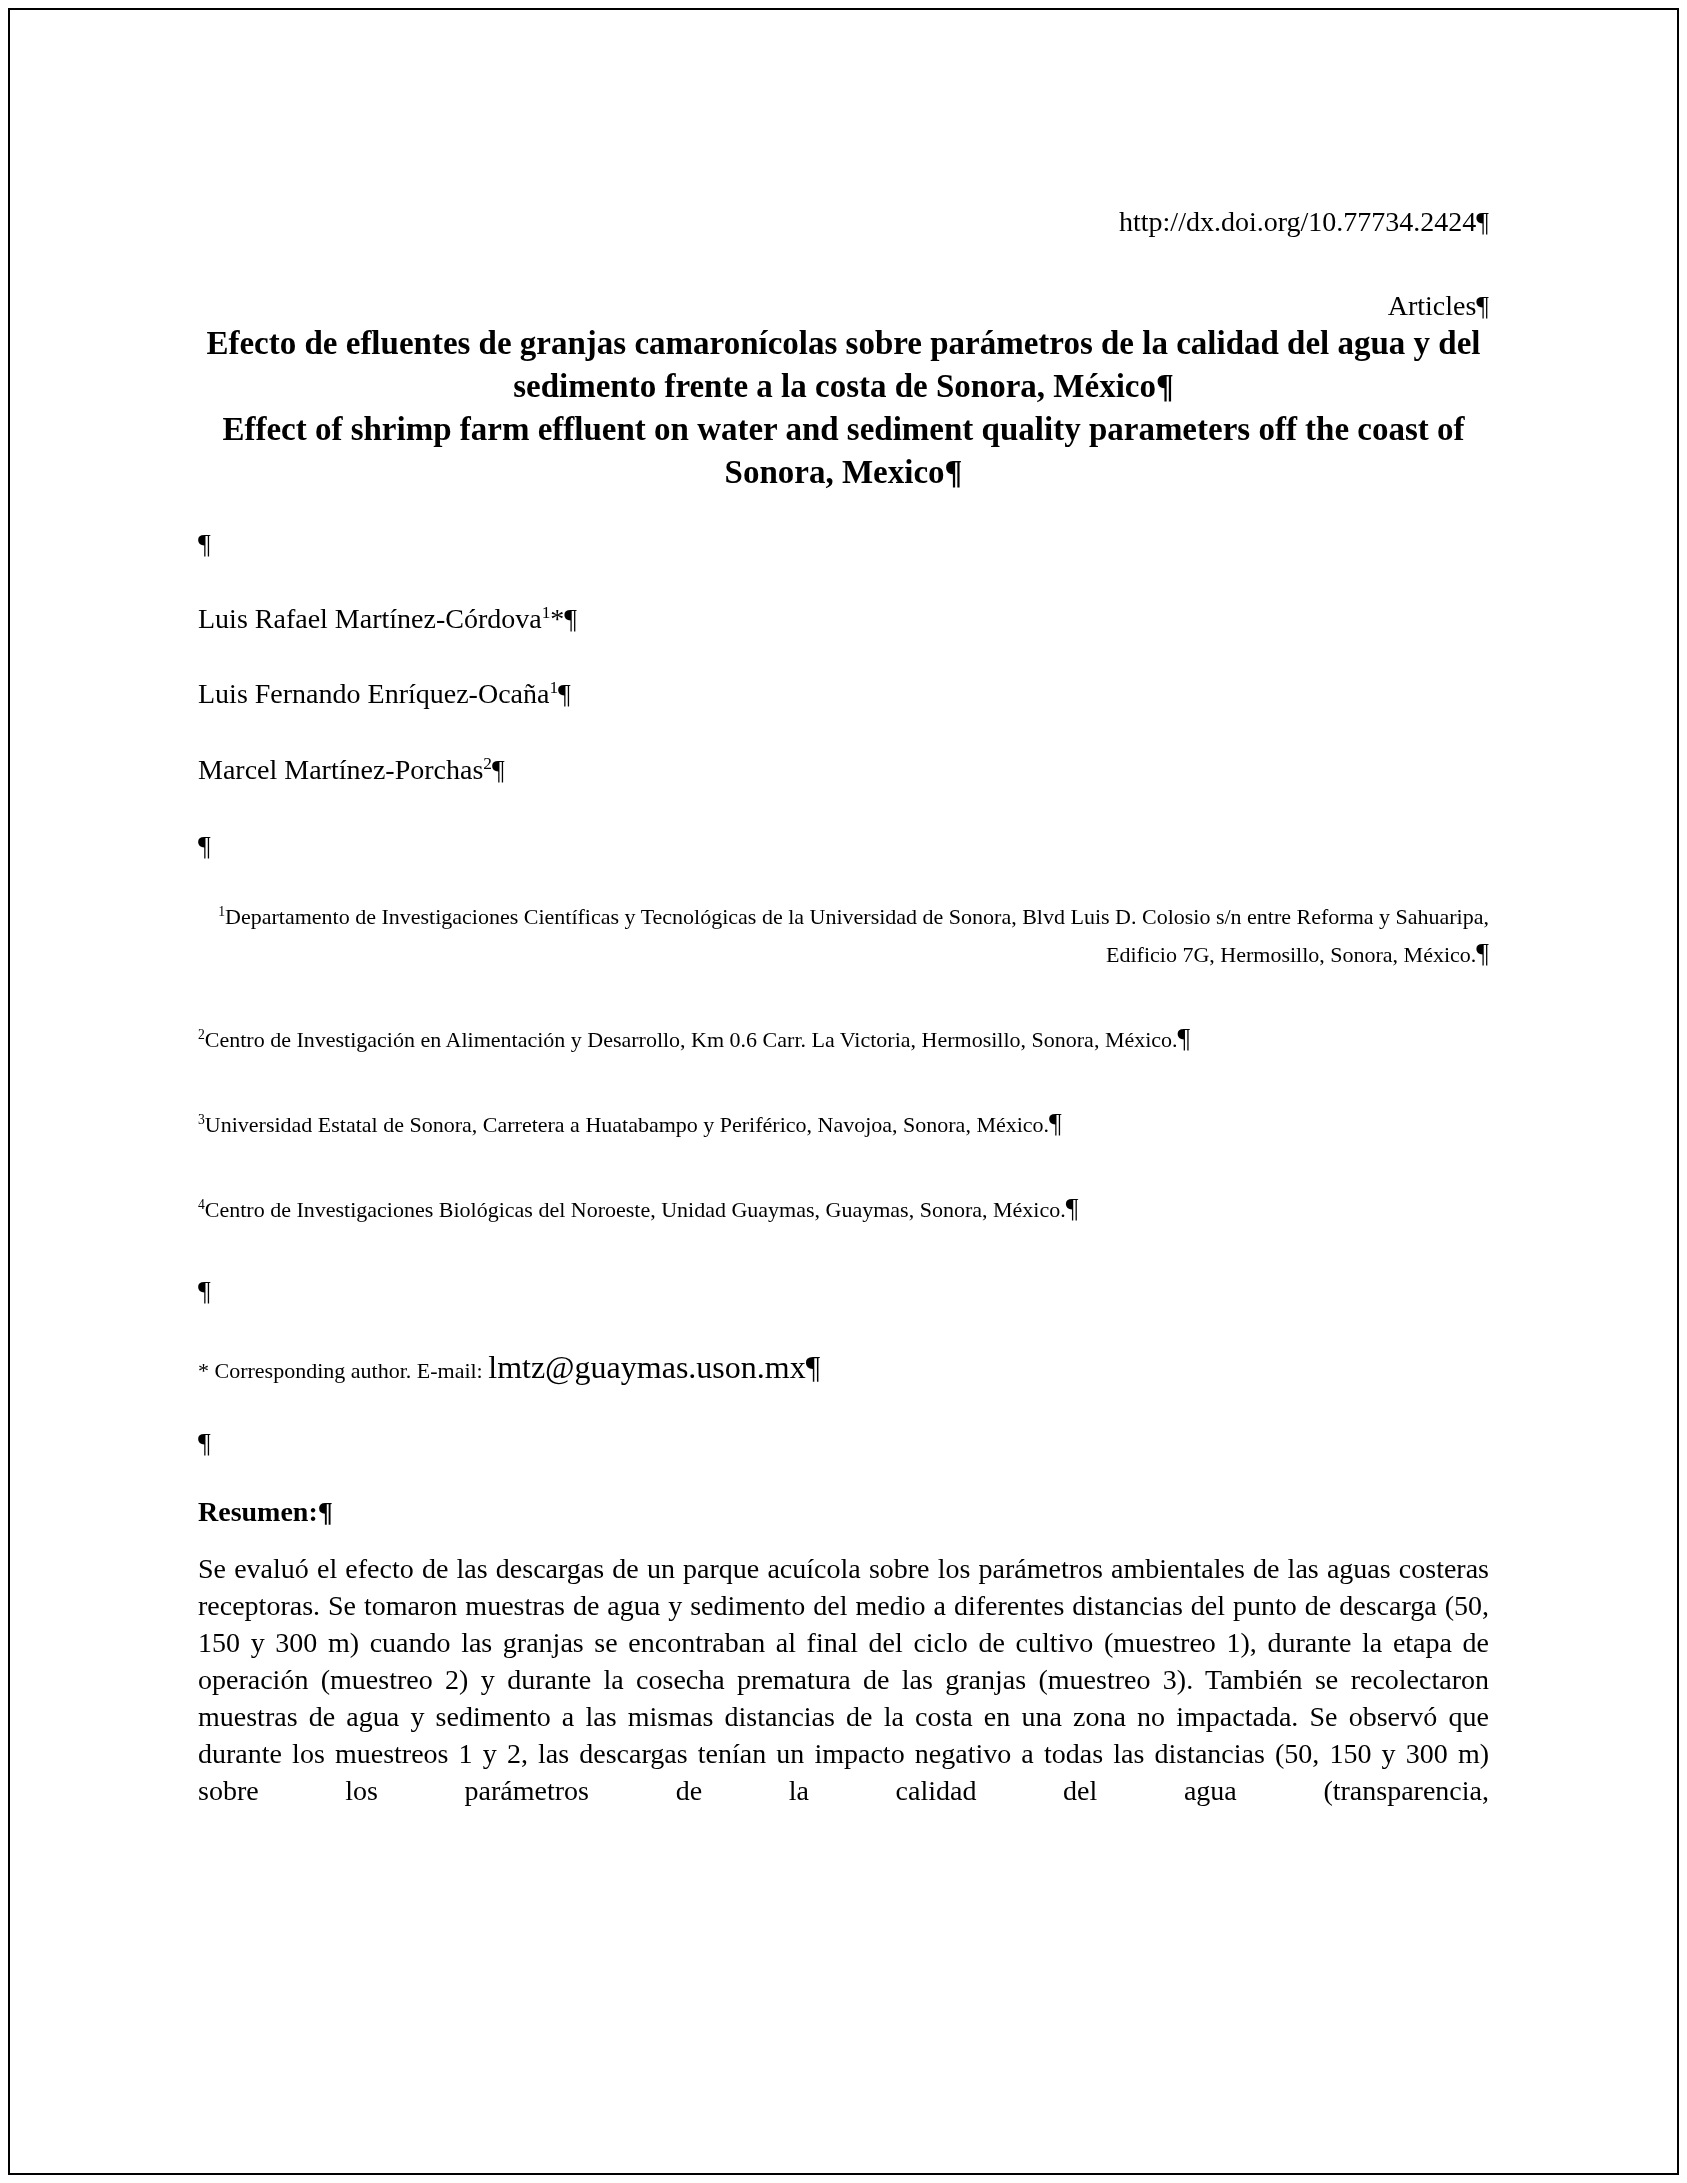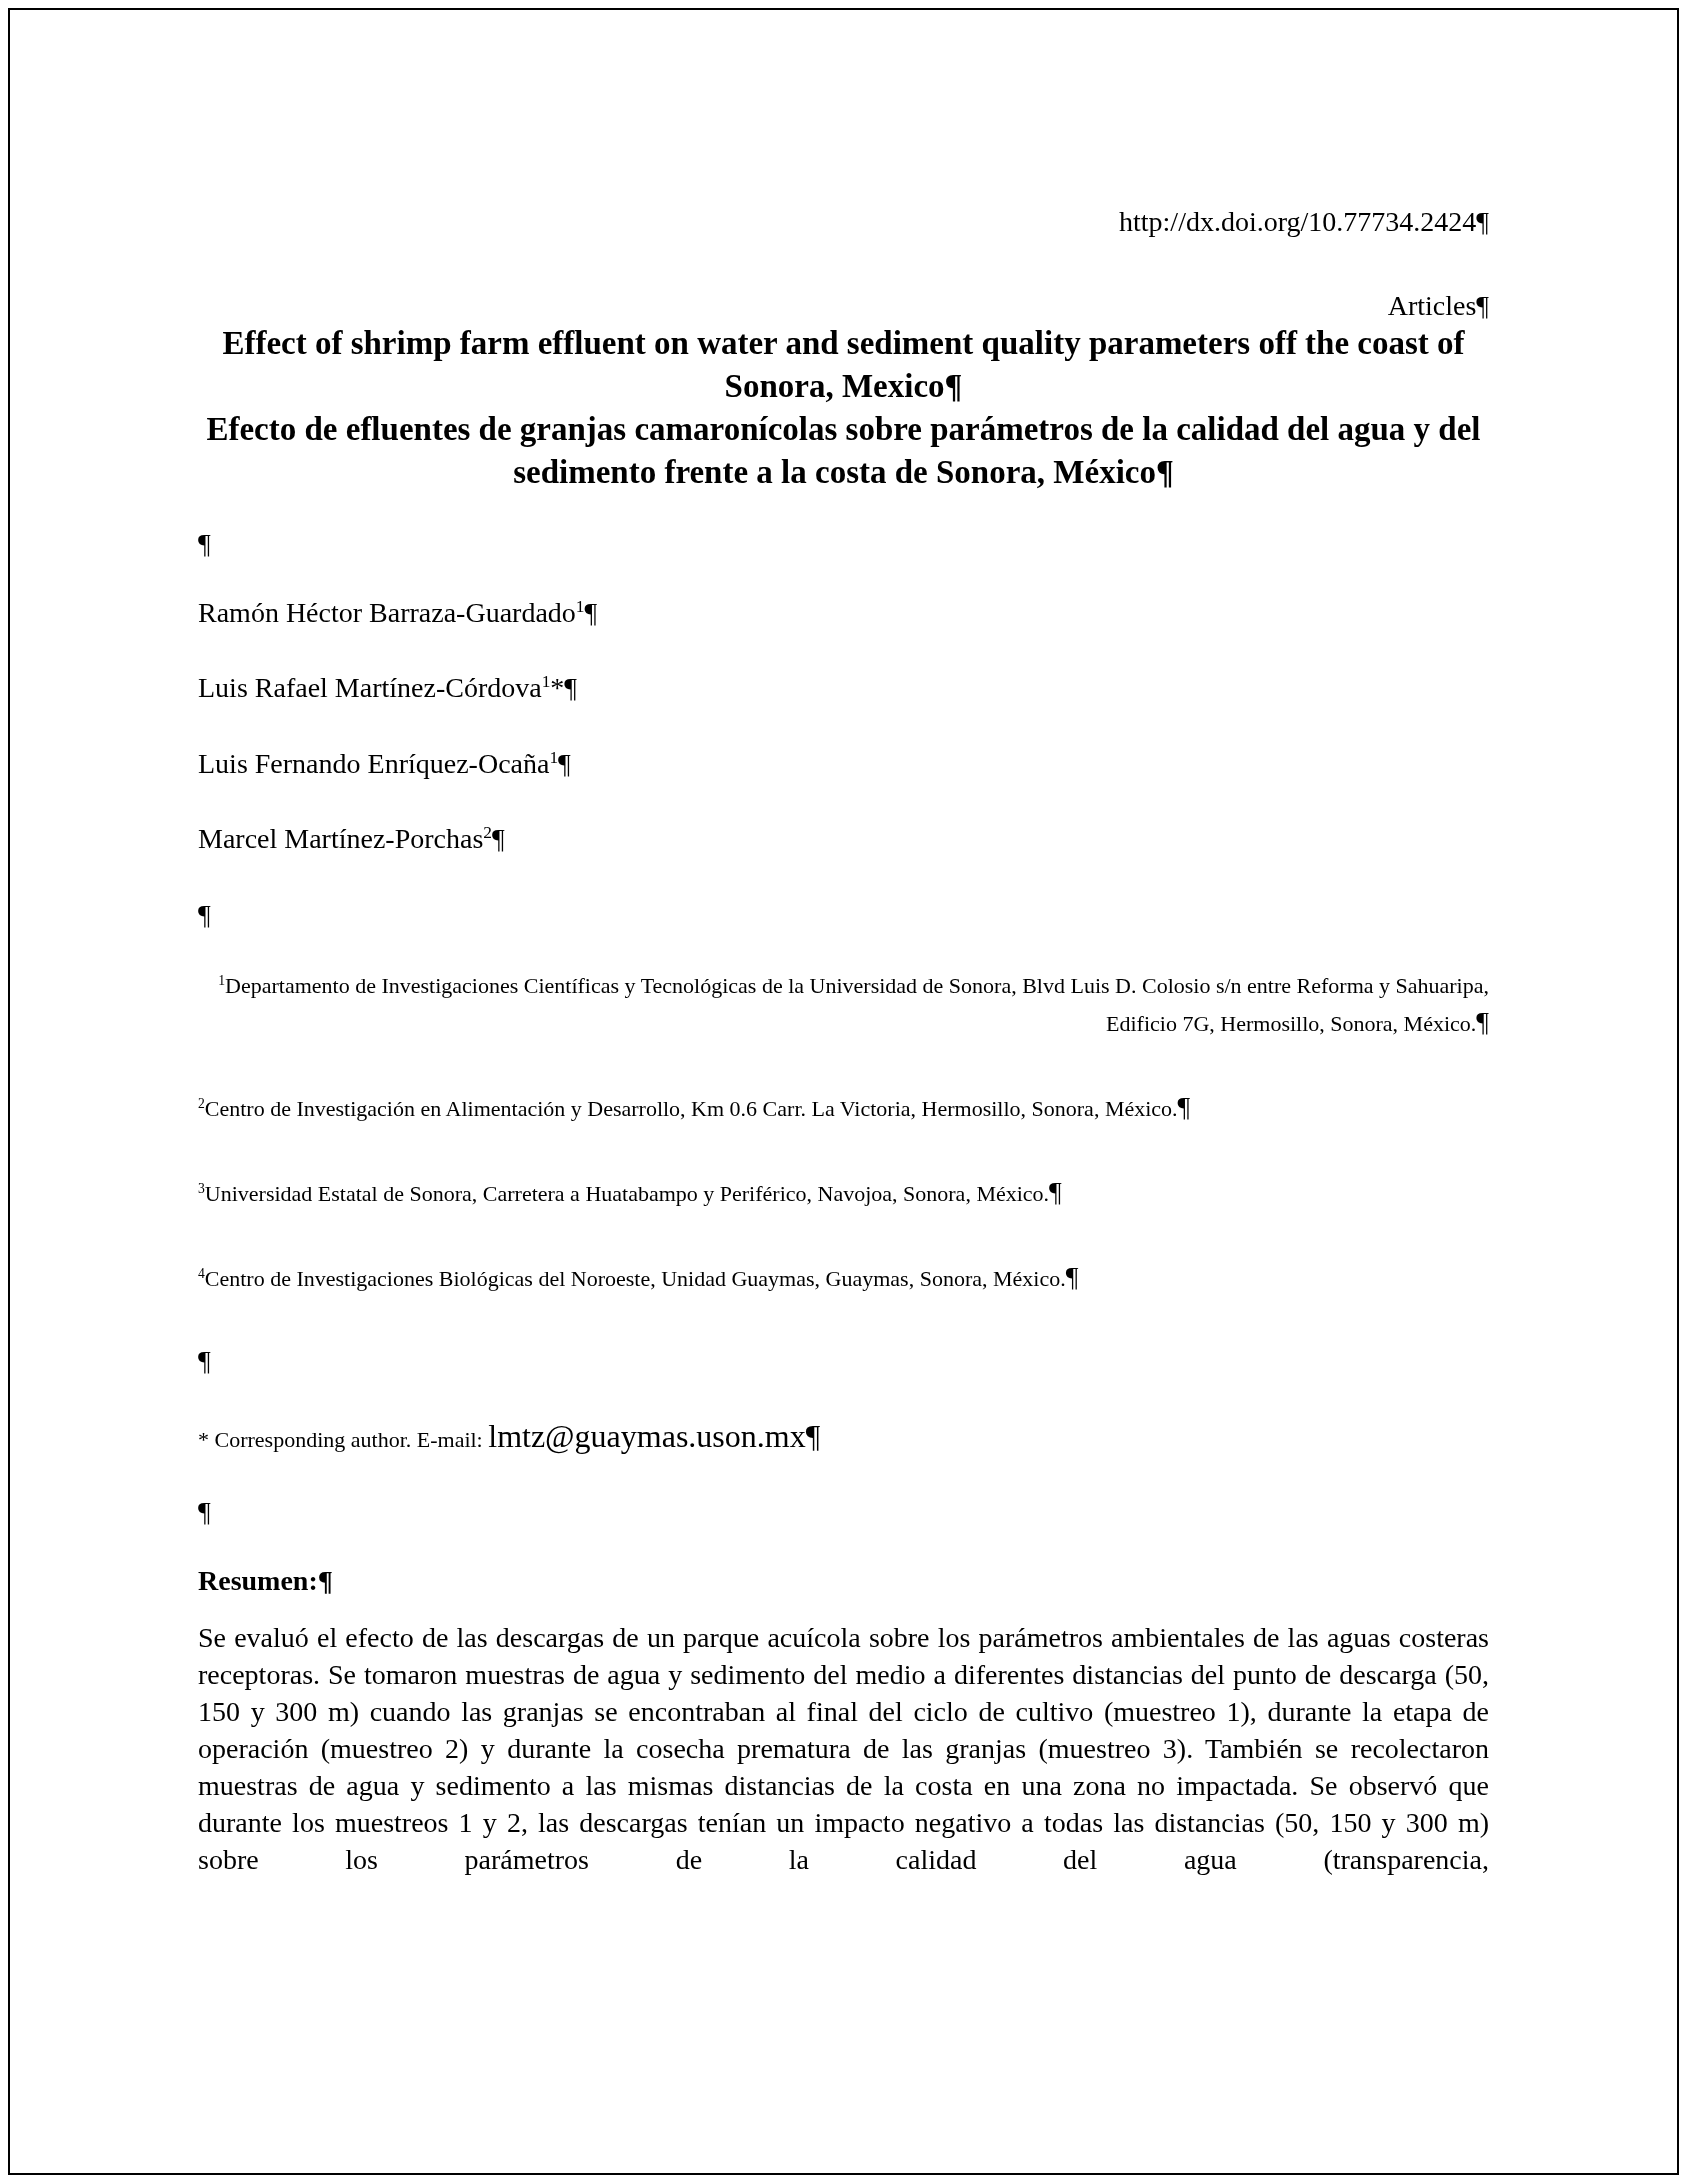--- a/index.html
+++ b/index.html
@@ -91,27 +91,26 @@
 <body>
 
 <div class="frame"></div>
 
 <div class="content">
 
   <p class="para right doi-line"><span>http://dx.doi.org/10.77734.2424</span><span class="pilcrow">¶</span></p>
 
   <p class="para right articles-line"><span>Articles</span><span class="pilcrow">¶</span></p>
 
+  <h1 class="title title-es"><span>Efecto de efluentes de granjas camaronícolas sobre parámetros de la calidad del agua y del sedimento frente a la costa de Sonora, México</span><span class="pilcrow">¶</span></h1>
+
   <h1 class="title title-en"><span>Effect of shrimp farm effluent on water and sediment quality parameters off the coast of Sonora, Mexico</span><span class="pilcrow">¶</span></h1>
-
-  <h1 class="title title-es"><span>Efecto de efluentes de granjas camaronícolas sobre parámetros de la calidad del agua y del sedimento frente a la costa de Sonora, México</span><span class="pilcrow">¶</span></h1>
 
   <p class="pilcrow-line pl-1"><span class="pilcrow">¶</span></p>
 
-  <p class="para author author-first"><span>Ramón Héctor Barraza-Guardado</span><span class="sup">1</span><span></span><span class="pilcrow">¶</span></p>
 
   <p class="para author"><span>Luis Rafael Martínez-Córdova</span><span class="sup">1</span><span>*</span><span class="pilcrow">¶</span></p>
 
   <p class="para author"><span>Luis Fernando Enríquez-Ocaña</span><span class="sup">1</span><span></span><span class="pilcrow">¶</span></p>
 
   <p class="para author"><span>Marcel Martínez-Porchas</span><span class="sup">2</span><span></span><span class="pilcrow">¶</span></p>
 
 
 
   <p class="pilcrow-line pl-2"><span class="pilcrow">¶</span></p>

